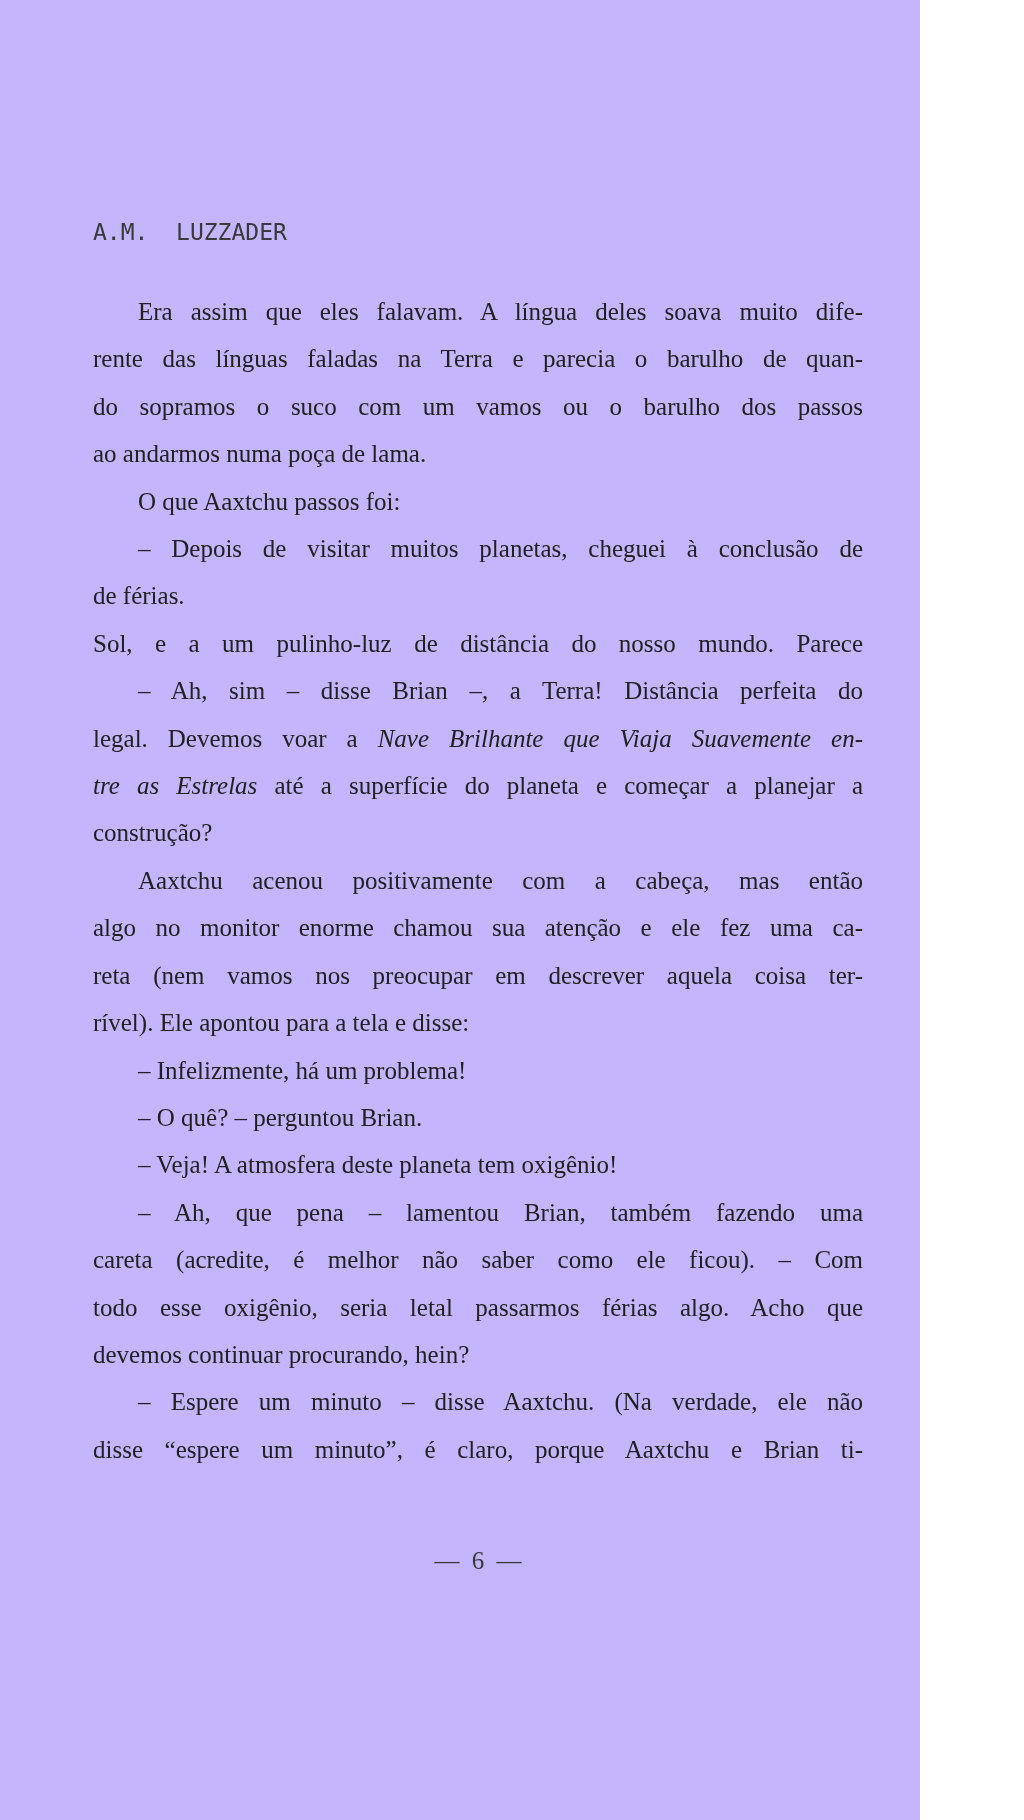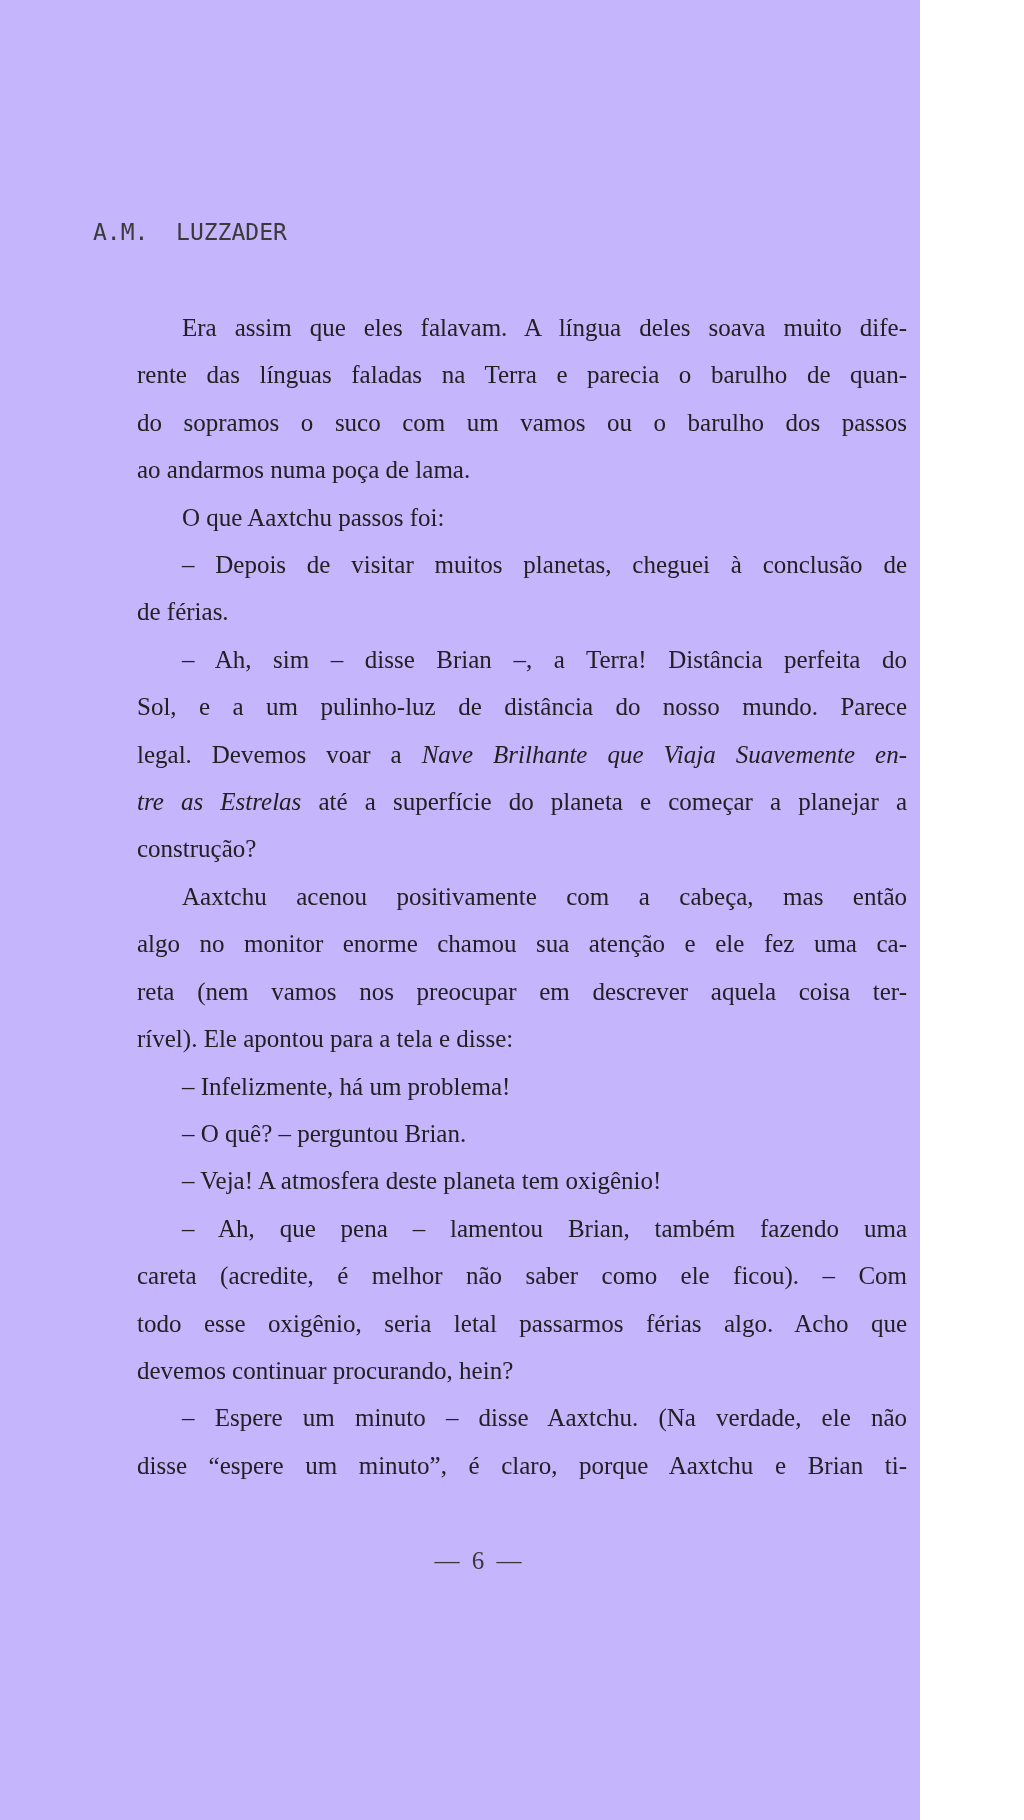--- a/index.html
+++ b/index.html
@@ -21,23 +21,22 @@
     font-family: "DejaVu Sans Mono", monospace;
     font-size: 23px;
     font-weight: 500;
     letter-spacing: 0px;
     color: #3a3a3a;
     white-space: pre;
   }
   .text-block {
     position: absolute;
     left: 93px;
-    top: 304px;
+    top: 288px;
     width: 770px;
-    margin-left: 44px;
   }
   .line {
     font-family: "Liberation Serif", "DejaVu Serif", serif;
     font-size: 25px;
     line-height: 47.4px;
     color: #212121;
     text-align: justify;
     text-align-last: justify;
     overflow: hidden;
     white-space: nowrap;
@@ -71,22 +70,22 @@
   <div class="author-header">A.M.  LUZZADER</div>
 
   <div class="text-block">
       <div class="line indent"><span>Era assim que eles falavam. A língua deles soava muito dife-</span></div>
       <div class="line"><span>rente das línguas faladas na Terra e parecia o barulho de quan-</span></div>
       <div class="line"><span>do sopramos o suco com um vamos ou o barulho dos passos</span></div>
       <div class="line pend"><span>ao andarmos numa poça de lama.</span></div>
       <div class="line indent pend"><span>O que Aaxtchu passos foi:</span></div>
       <div class="line indent"><span>– Depois de visitar muitos planetas, cheguei à conclusão de</span></div>
       <div class="line pend"><span>de férias.</span></div>
+      <div class="line"><span>Sol, e a um pulinho-luz de distância do nosso mundo. Parece</span></div>
       <div class="line indent"><span>– Ah, sim – disse Brian –, a Terra! Distância perfeita do</span></div>
-      <div class="line"><span>Sol, e a um pulinho-luz de distância do nosso mundo. Parece</span></div>
       <div class="line"><span>legal. Devemos voar a </span><em>Nave Brilhante que Viaja Suavemente en-</em></div>
       <div class="line"><em>tre as Estrelas</em><span> até a superfície do planeta e começar a planejar a</span></div>
       <div class="line pend"><span>construção?</span></div>
       <div class="line indent"><span>Aaxtchu acenou positivamente com a cabeça, mas então</span></div>
       <div class="line"><span>algo no monitor enorme chamou sua atenção e ele fez uma ca-</span></div>
       <div class="line"><span>reta (nem vamos nos preocupar em descrever aquela coisa ter-</span></div>
       <div class="line pend"><span>rível). Ele apontou para a tela e disse:</span></div>
       <div class="line indent pend"><span>– Infelizmente, há um problema!</span></div>
       <div class="line indent pend"><span>– O quê? – perguntou Brian.</span></div>
       <div class="line indent pend"><span>– Veja! A atmosfera deste planeta tem oxigênio!</span></div>

